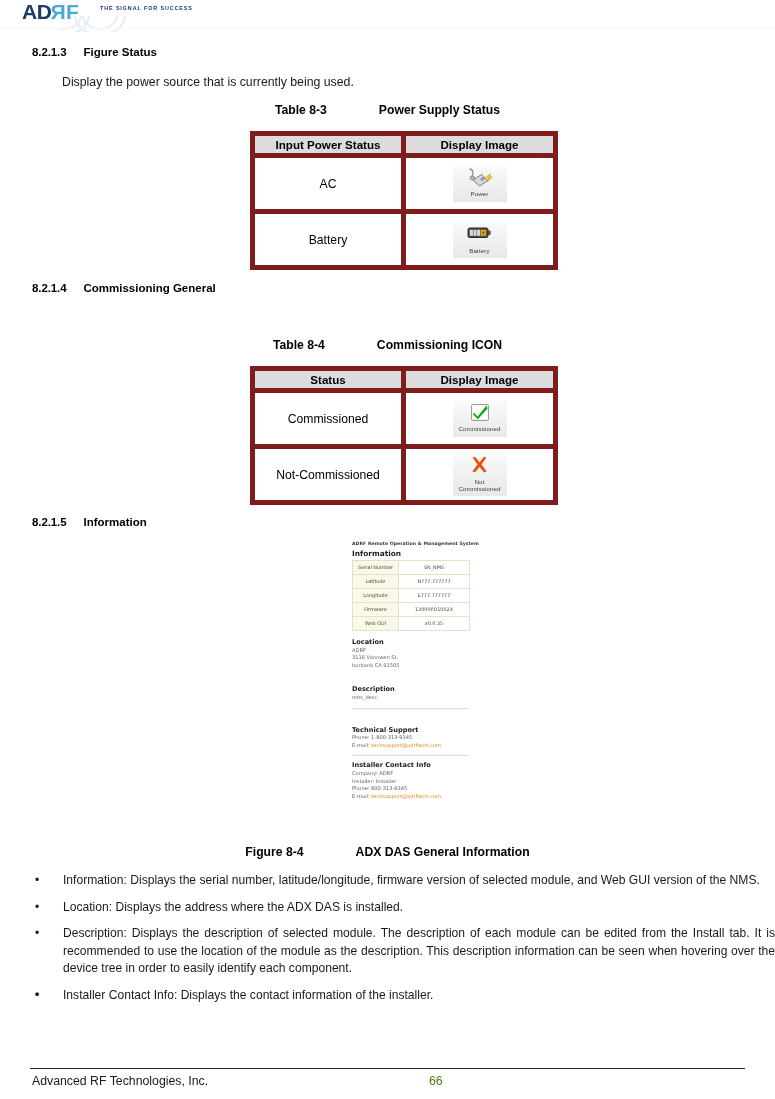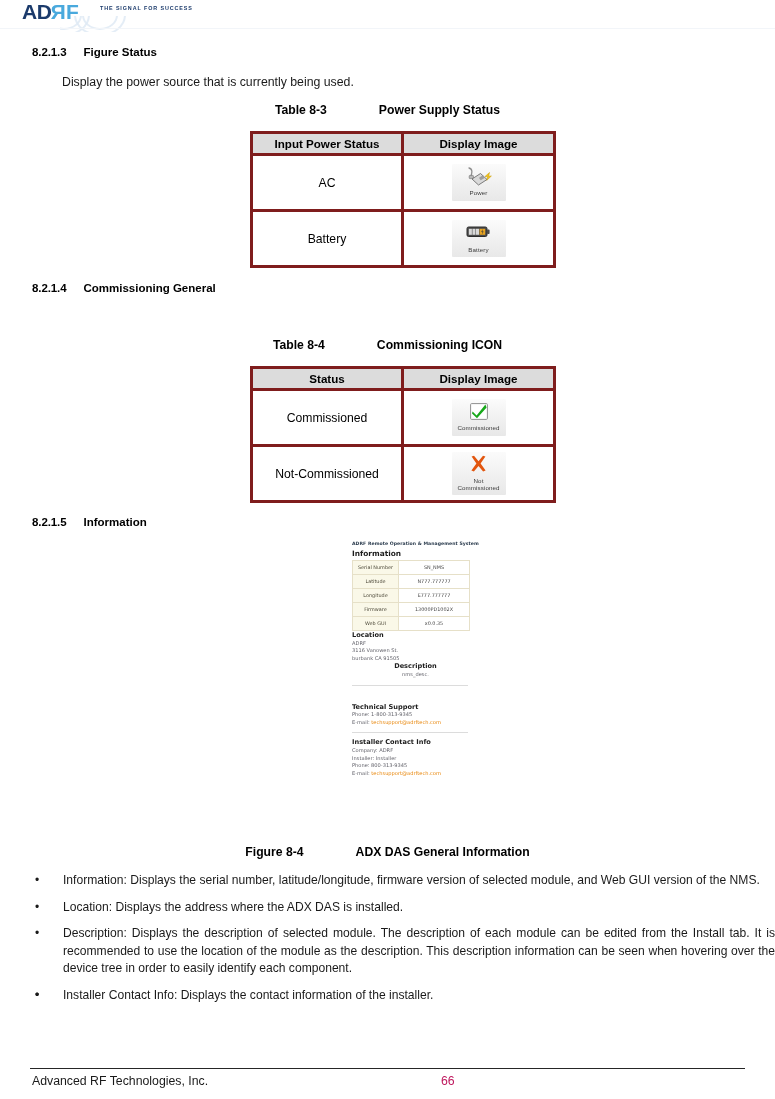--- a/index.html
+++ b/index.html
@@ -95,21 +95,21 @@
   }
   .caption .cap-ttl { margin-left: 16px; padding-left: 36px; }
 
   
   .tbl {
     position: absolute;
     border-collapse: collapse;
     table-layout: fixed;
   }
   .tbl td, .tbl th {
-    border: 3px solid #7f1d1d;
+    border: 5px solid #7f1d1d;
     text-align: center;
     vertical-align: middle;
     font-size: 11.6px;
     padding: 0;
   }
   .tbl th {
     background: #dcdcdc;
     font-weight: bold;
     height: 22px;
   }
@@ -188,21 +188,21 @@
   }
   .info-table td.k {
     width: 46px;
     background: #faf8e8;
     color: #4e4a3a;
   }
   .info-table td.v {
     background: #ffffff;
     color: #4a4a4a;
   }
-  .fig-sec { margin-left: 1px; }
+  .fig-sec { margin-top: 7px; margin-left: 1px; }
   .fig-sec-h {
     font-size: 6.6px;
     font-weight: bold;
     color: #1d1d1d;
     line-height: 8.6px;
   }
   .fig-line {
     font-size: 5.1px;
     color: #63636b;
     line-height: 7.6px;
@@ -251,23 +251,23 @@
     height: 20px;
   }
   .footer .f-left {
     position: absolute;
     left: 2px; top: 0;
     font-size: 12.3px;
     color: #1a1a1a;
   }
   .footer .f-page {
     position: absolute;
-    left: 411px; top: 0;
+    left: 399px; top: 0;
     font-size: 12.3px;
-    color: #be185d;
+    color: #4d7c0f;
   }
 </style>
 </head>
 <body>
 
 <div class="page">
 
   <div class="header">
     <div class="logo-wrap">
       <div class="logo-waves">
@@ -430,21 +430,21 @@
       </tbody>
     </table>
 
     <div class="fig-sec">
       <div class="fig-sec-h">Location</div>
       <div class="fig-line">ADRF</div>
       <div class="fig-line">3116 Vanowen St.</div>
       <div class="fig-line">burbank CA 91505</div>
     </div>
 
-    <div class="fig-sec" style="margin-top:0;text-align:center;">
+    <div class="fig-sec" style="margin-top:16px;">
       <div class="fig-sec-h">Description</div>
       <div class="fig-line">nms_desc.</div>
     </div>
 
     <div class="fig-hr"></div>
 
     <div class="fig-sec" style="margin-top:17px;">
       <div class="fig-sec-h">Technical Support</div>
       <div class="fig-line">Phone: 1-800-313-9345</div>
       <div class="fig-line"><span>E-mail: </span><span class="lnk">techsupport@adrftech.com</span></div>

